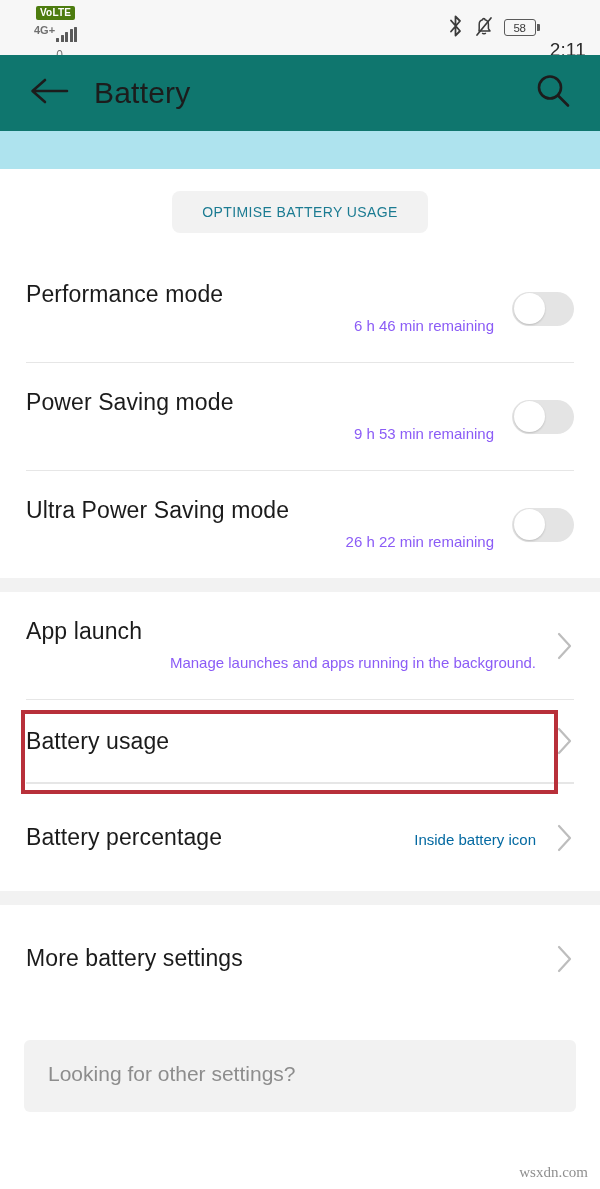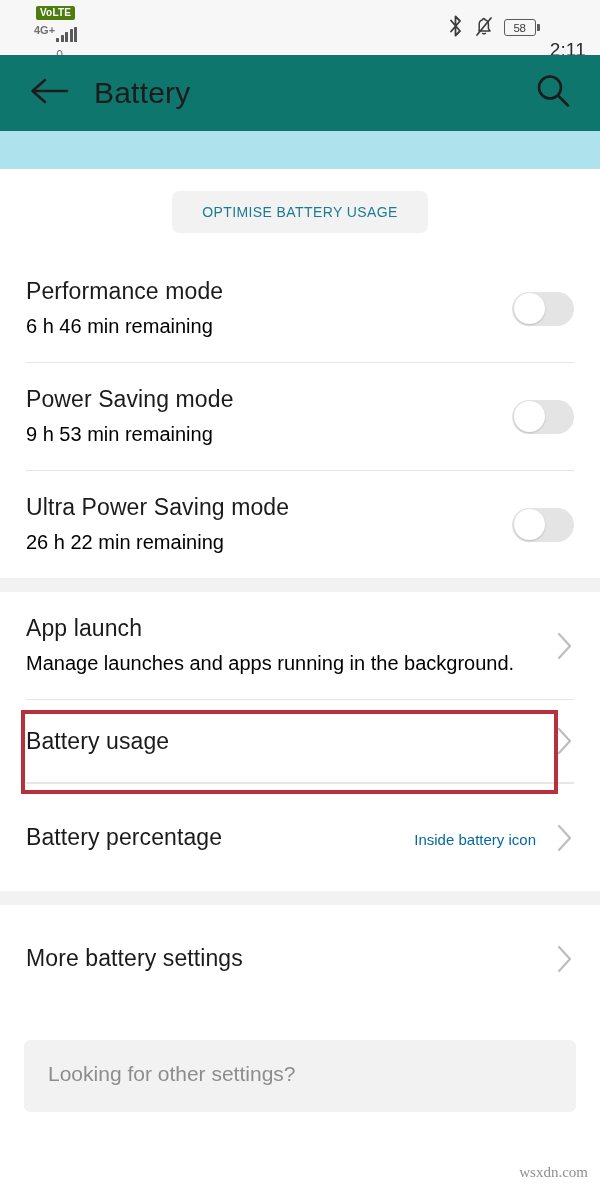--- a/index.html
+++ b/index.html
@@ -77,21 +77,21 @@
   }
 
   
   .group{ background:#ffffff; }
   .row{
     display:flex; align-items:center; justify-content:space-between;
     padding:0 26px; position:relative; background:#fff;
   }
   .row-texts{ flex:1; min-width:0; }
   .row-title{ font-size:23px; color:#1b1b1b; letter-spacing:.1px; }
-  .row-sub{ font-size:20px; color:#000000; margin-top:8px; line-height:1.3; }
+  .row-sub{ font-size:15px; color:#8b5cf6; margin-top:8px; line-height:1.3;text-align:right; }
   .divider{ height:1px; background:#e6e6e6; margin:0 26px; }
   .band{ height:14px; background:#f2f2f2; }
 
   
   .toggle{
     width:62px; height:34px; border-radius:17px; background:#e4e4e4;
     position:relative; flex:0 0 auto; margin-left:18px;
   }
   .toggle .knob{
     position:absolute; left:1.5px; top:1.5px; width:31px; height:31px;

